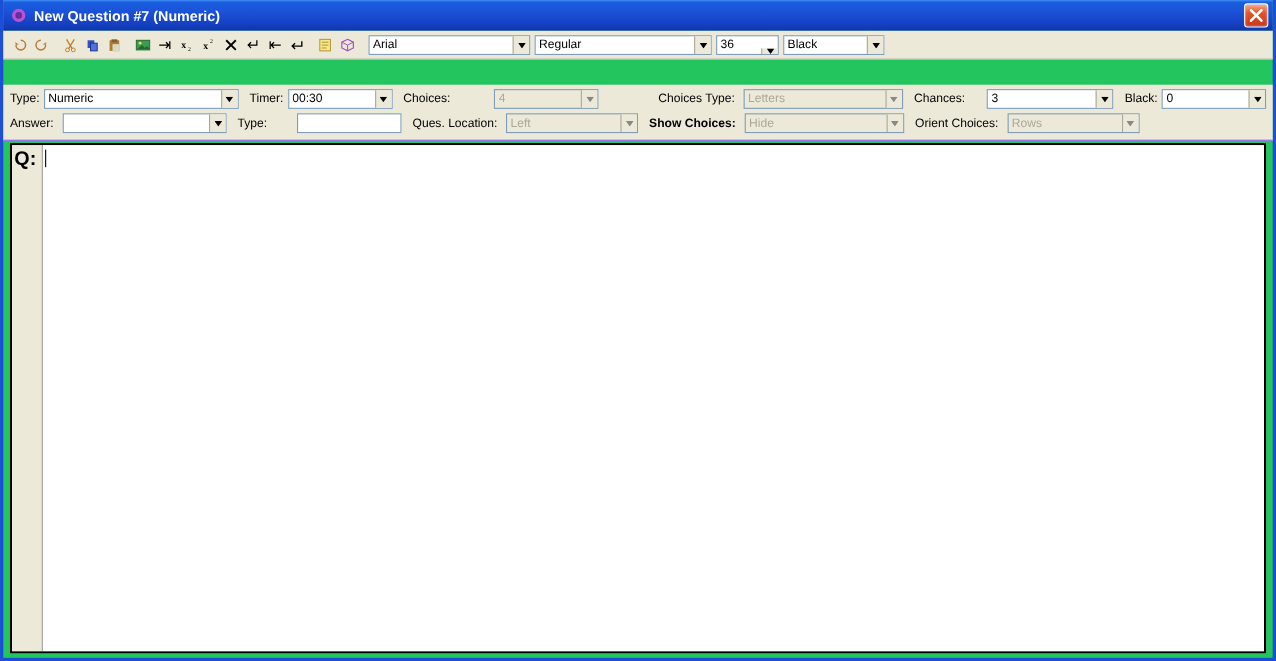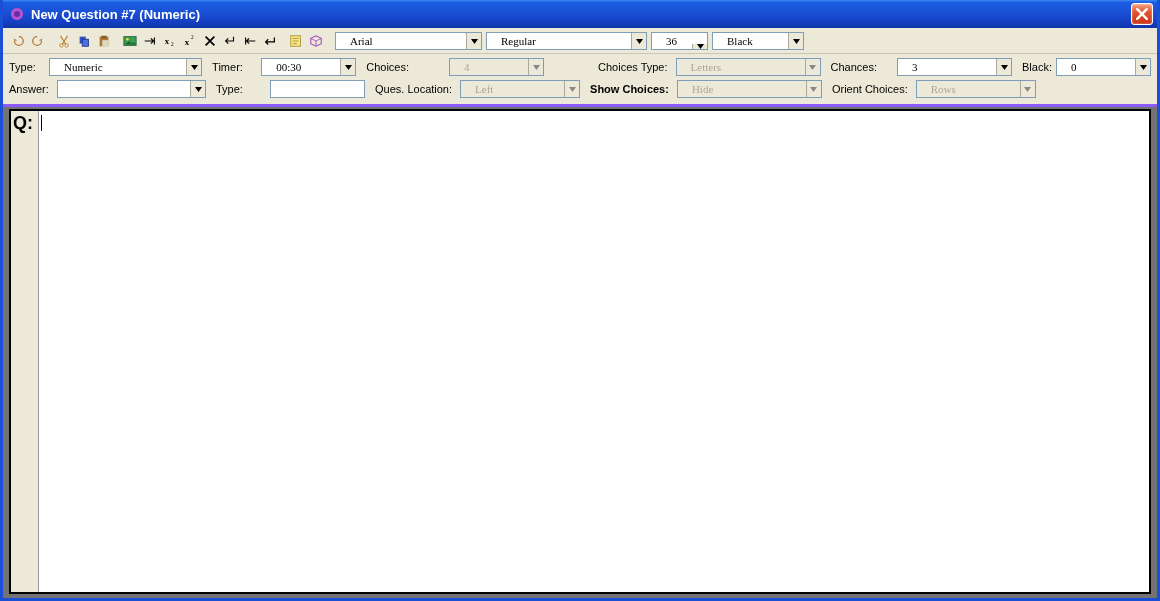--- a/index.html
+++ b/index.html
@@ -10,21 +10,21 @@
     background: #fff;
     width: 1160px;
     height: 601px;
     overflow: hidden;
   }
   .window {
     width: 1160px;
     height: 601px;
     border: 3px solid #1a4fd6;
     border-top: none;
-    background: #737373;
+    background: #22c55e;
     display: flex;
     flex-direction: column;
   }
   
   .titlebar {
     height: 28px;
     background: linear-gradient(to bottom,
       #3f8cf3 0%, #1a5ee0 8%, #1a4fd6 45%, #143fc0 80%, #0f35a8 100%);
     display: flex;
     align-items: center;
@@ -67,42 +67,43 @@
   }
   .tb-sep { width:4px; }
   .combo {
     display:flex; align-items:stretch;
     height:18px;
     background:#fff;
     border:1px solid #7f9db9;
   }
   .combo-input {
     border:none; outline:none;
-    font-family:Liberation Serif, serif;
+    font-family:Liberation Sans, sans-serif;
     font-size:11px;
-    padding:0 14px;
+    padding:0 3px;
     background:transparent;
     height:16px;
   }
   .combo-btn {
     width:15px;
     background:#ece9d8;
     border-left:1px solid #aca899;
     display:flex; align-items:center; justify-content:center;
   }
   .combo-btn svg { width:7px; height:5px; }
   .combo.disabled { background:#ece9d8; }
   .combo.disabled .combo-input { color:#aca899; }
 
   
   .prop-rows {
     background:#ece9d8;
-    border-bottom:3px solid #8b5cf6;
+    border-bottom:1px solid #8b5cf6;
     padding:2px 6px 4px 6px;
     font-family:"Comic Sans MS","Tahoma",sans-serif;
+    margin-top:23px;
   }
   .prop-row {
     display:flex;
     align-items:center;
     gap:4px;
     height:22px;
   }
   .prop-label {
     font-size:11px;
     color:#000;
@@ -316,21 +317,21 @@
             <path d="M0 0 H7 L3.5 5 Z" fill="#000"></path>
           </svg>
         </span>
     </div>
   </div>
 
   <div class="prop-rows">
     <div class="prop-row">
       <span class="prop-label" style="width:40px">Type:</span>
       <div class="combo">
-        <input class="combo-input" style="width: 136px;" value="Numeric">
+        <input class="combo-input" style="width: 160px;" value="Numeric">
         <span class="combo-btn">
             <svg viewBox="0 0 7 5">
               <path d="M0 0 H7 L3.5 5 Z" fill="#000"></path>
             </svg>
           </span>
       </div>
 
       <span class="prop-label" style="margin-left:6px;width:50px">Timer:</span>
       <div class="combo">
         <input class="combo-input" style="width: 78px;" value="00:30">

